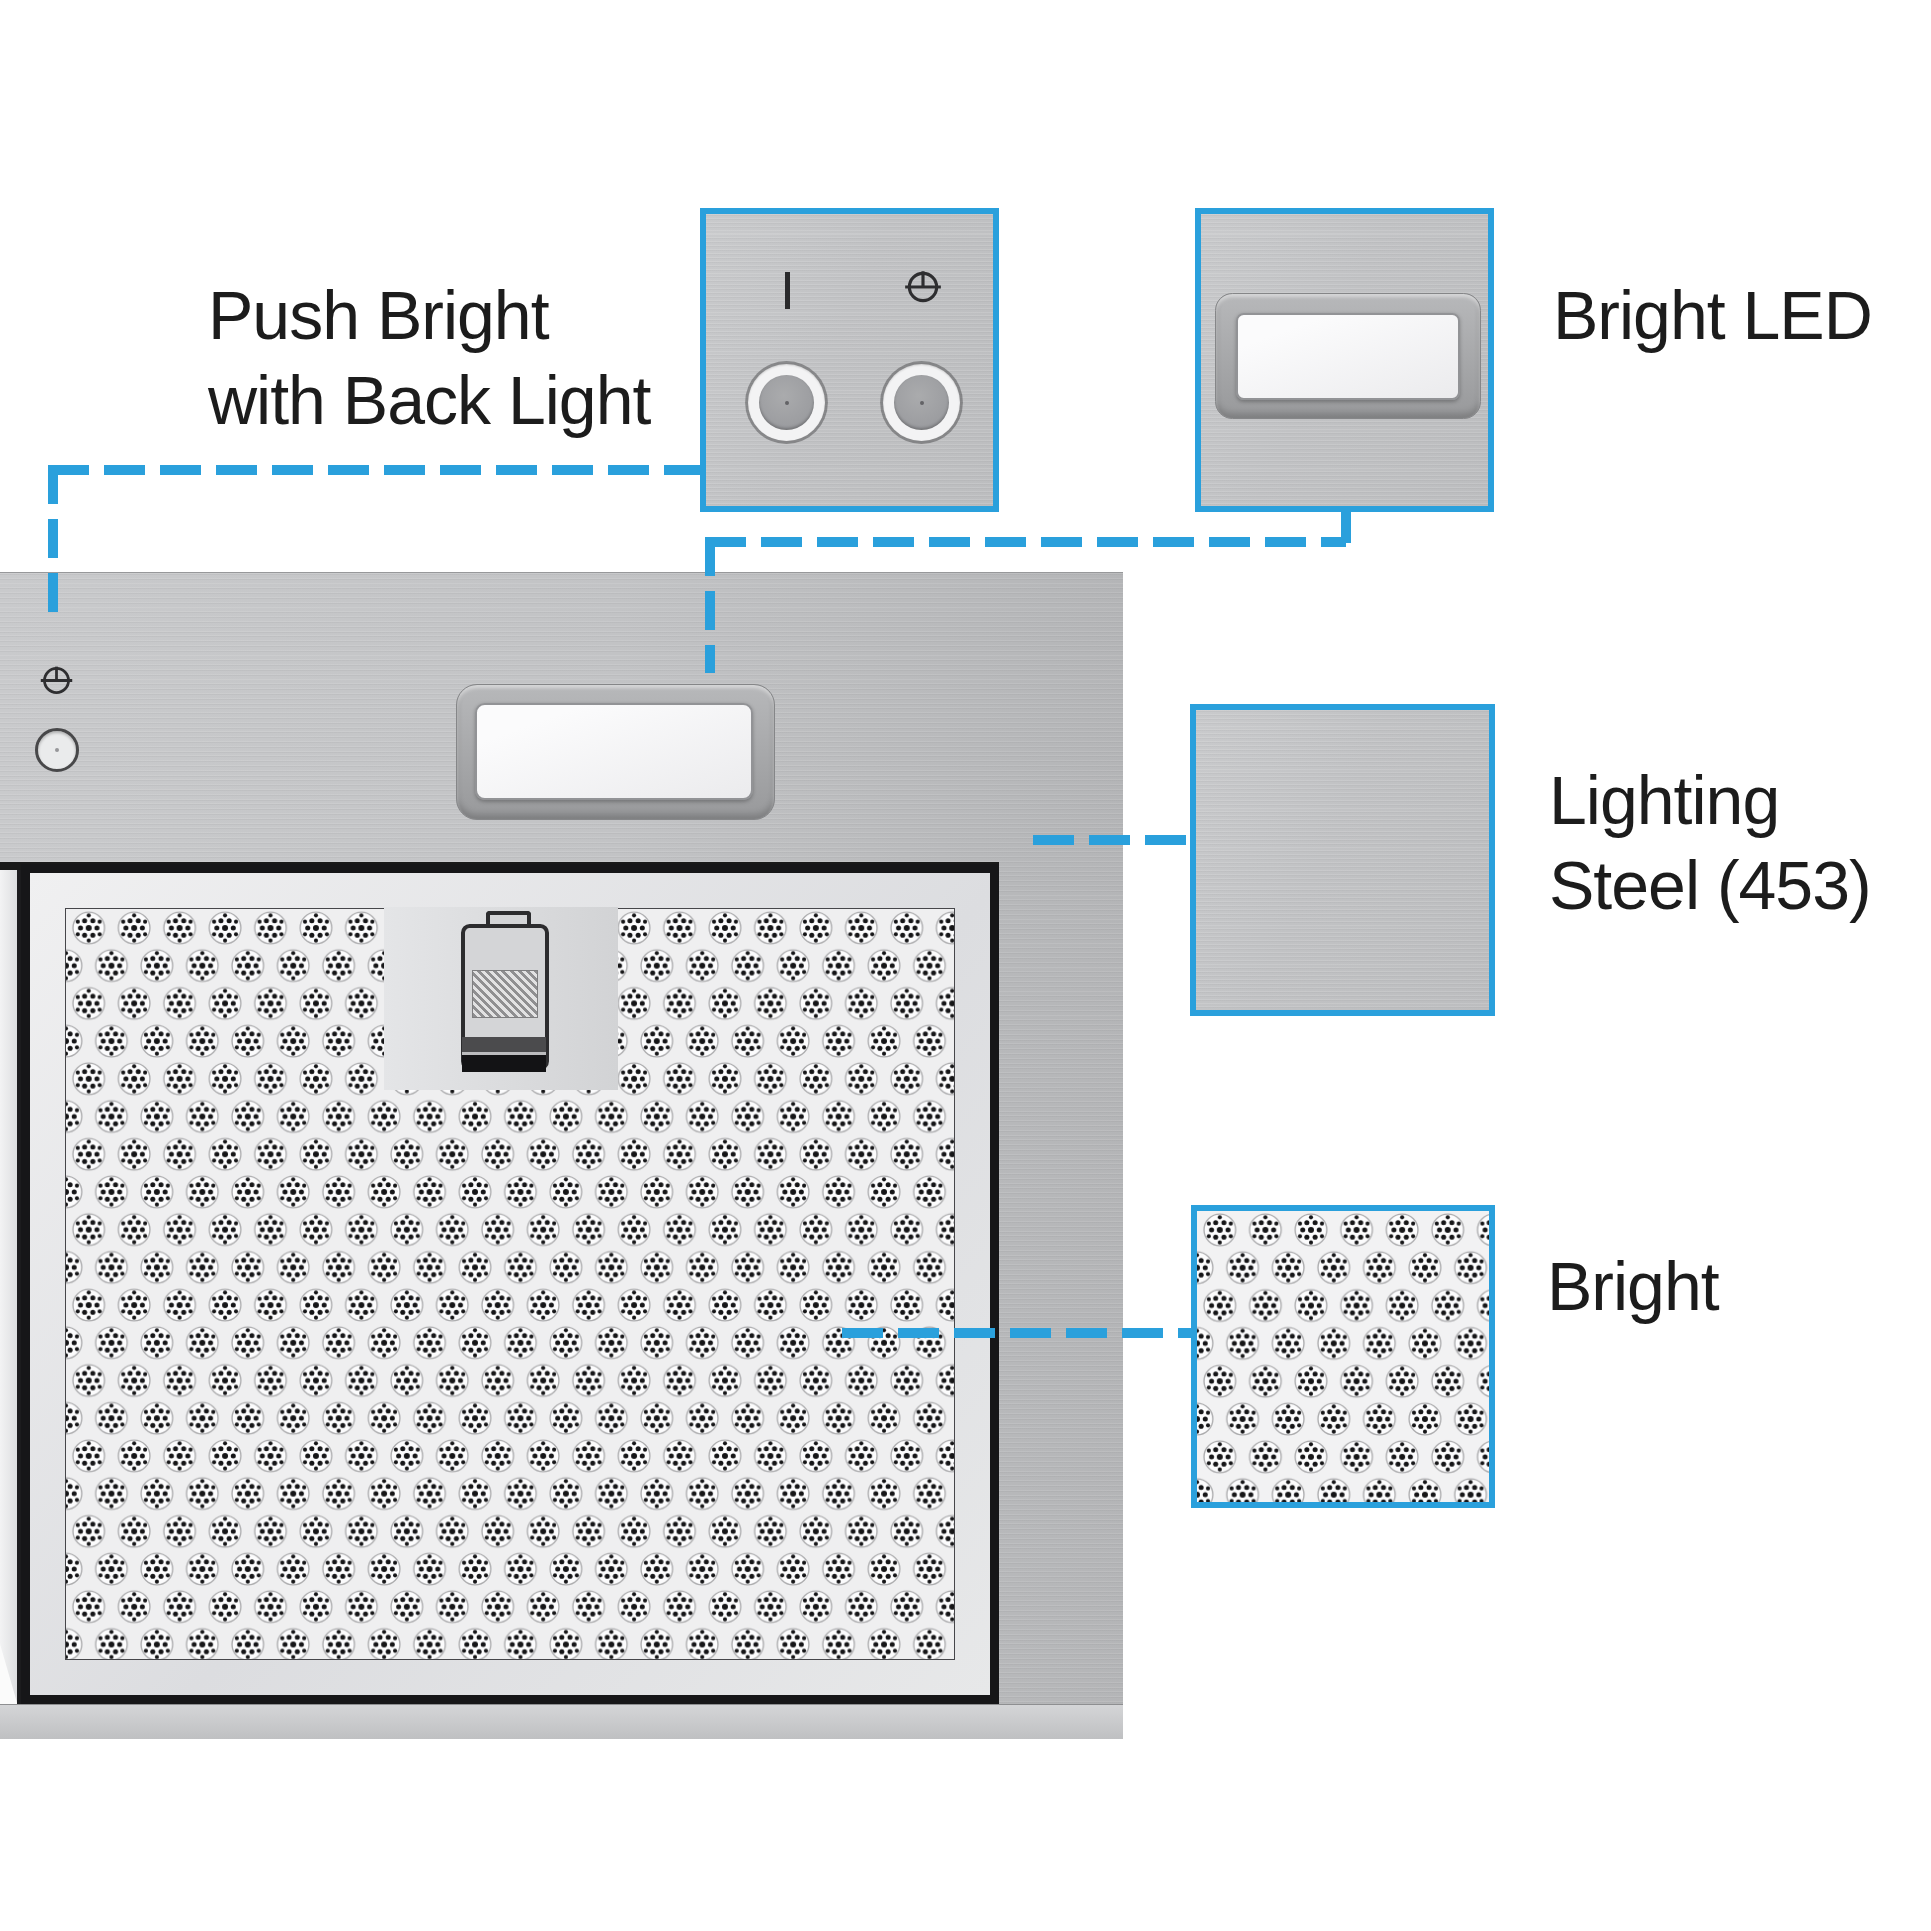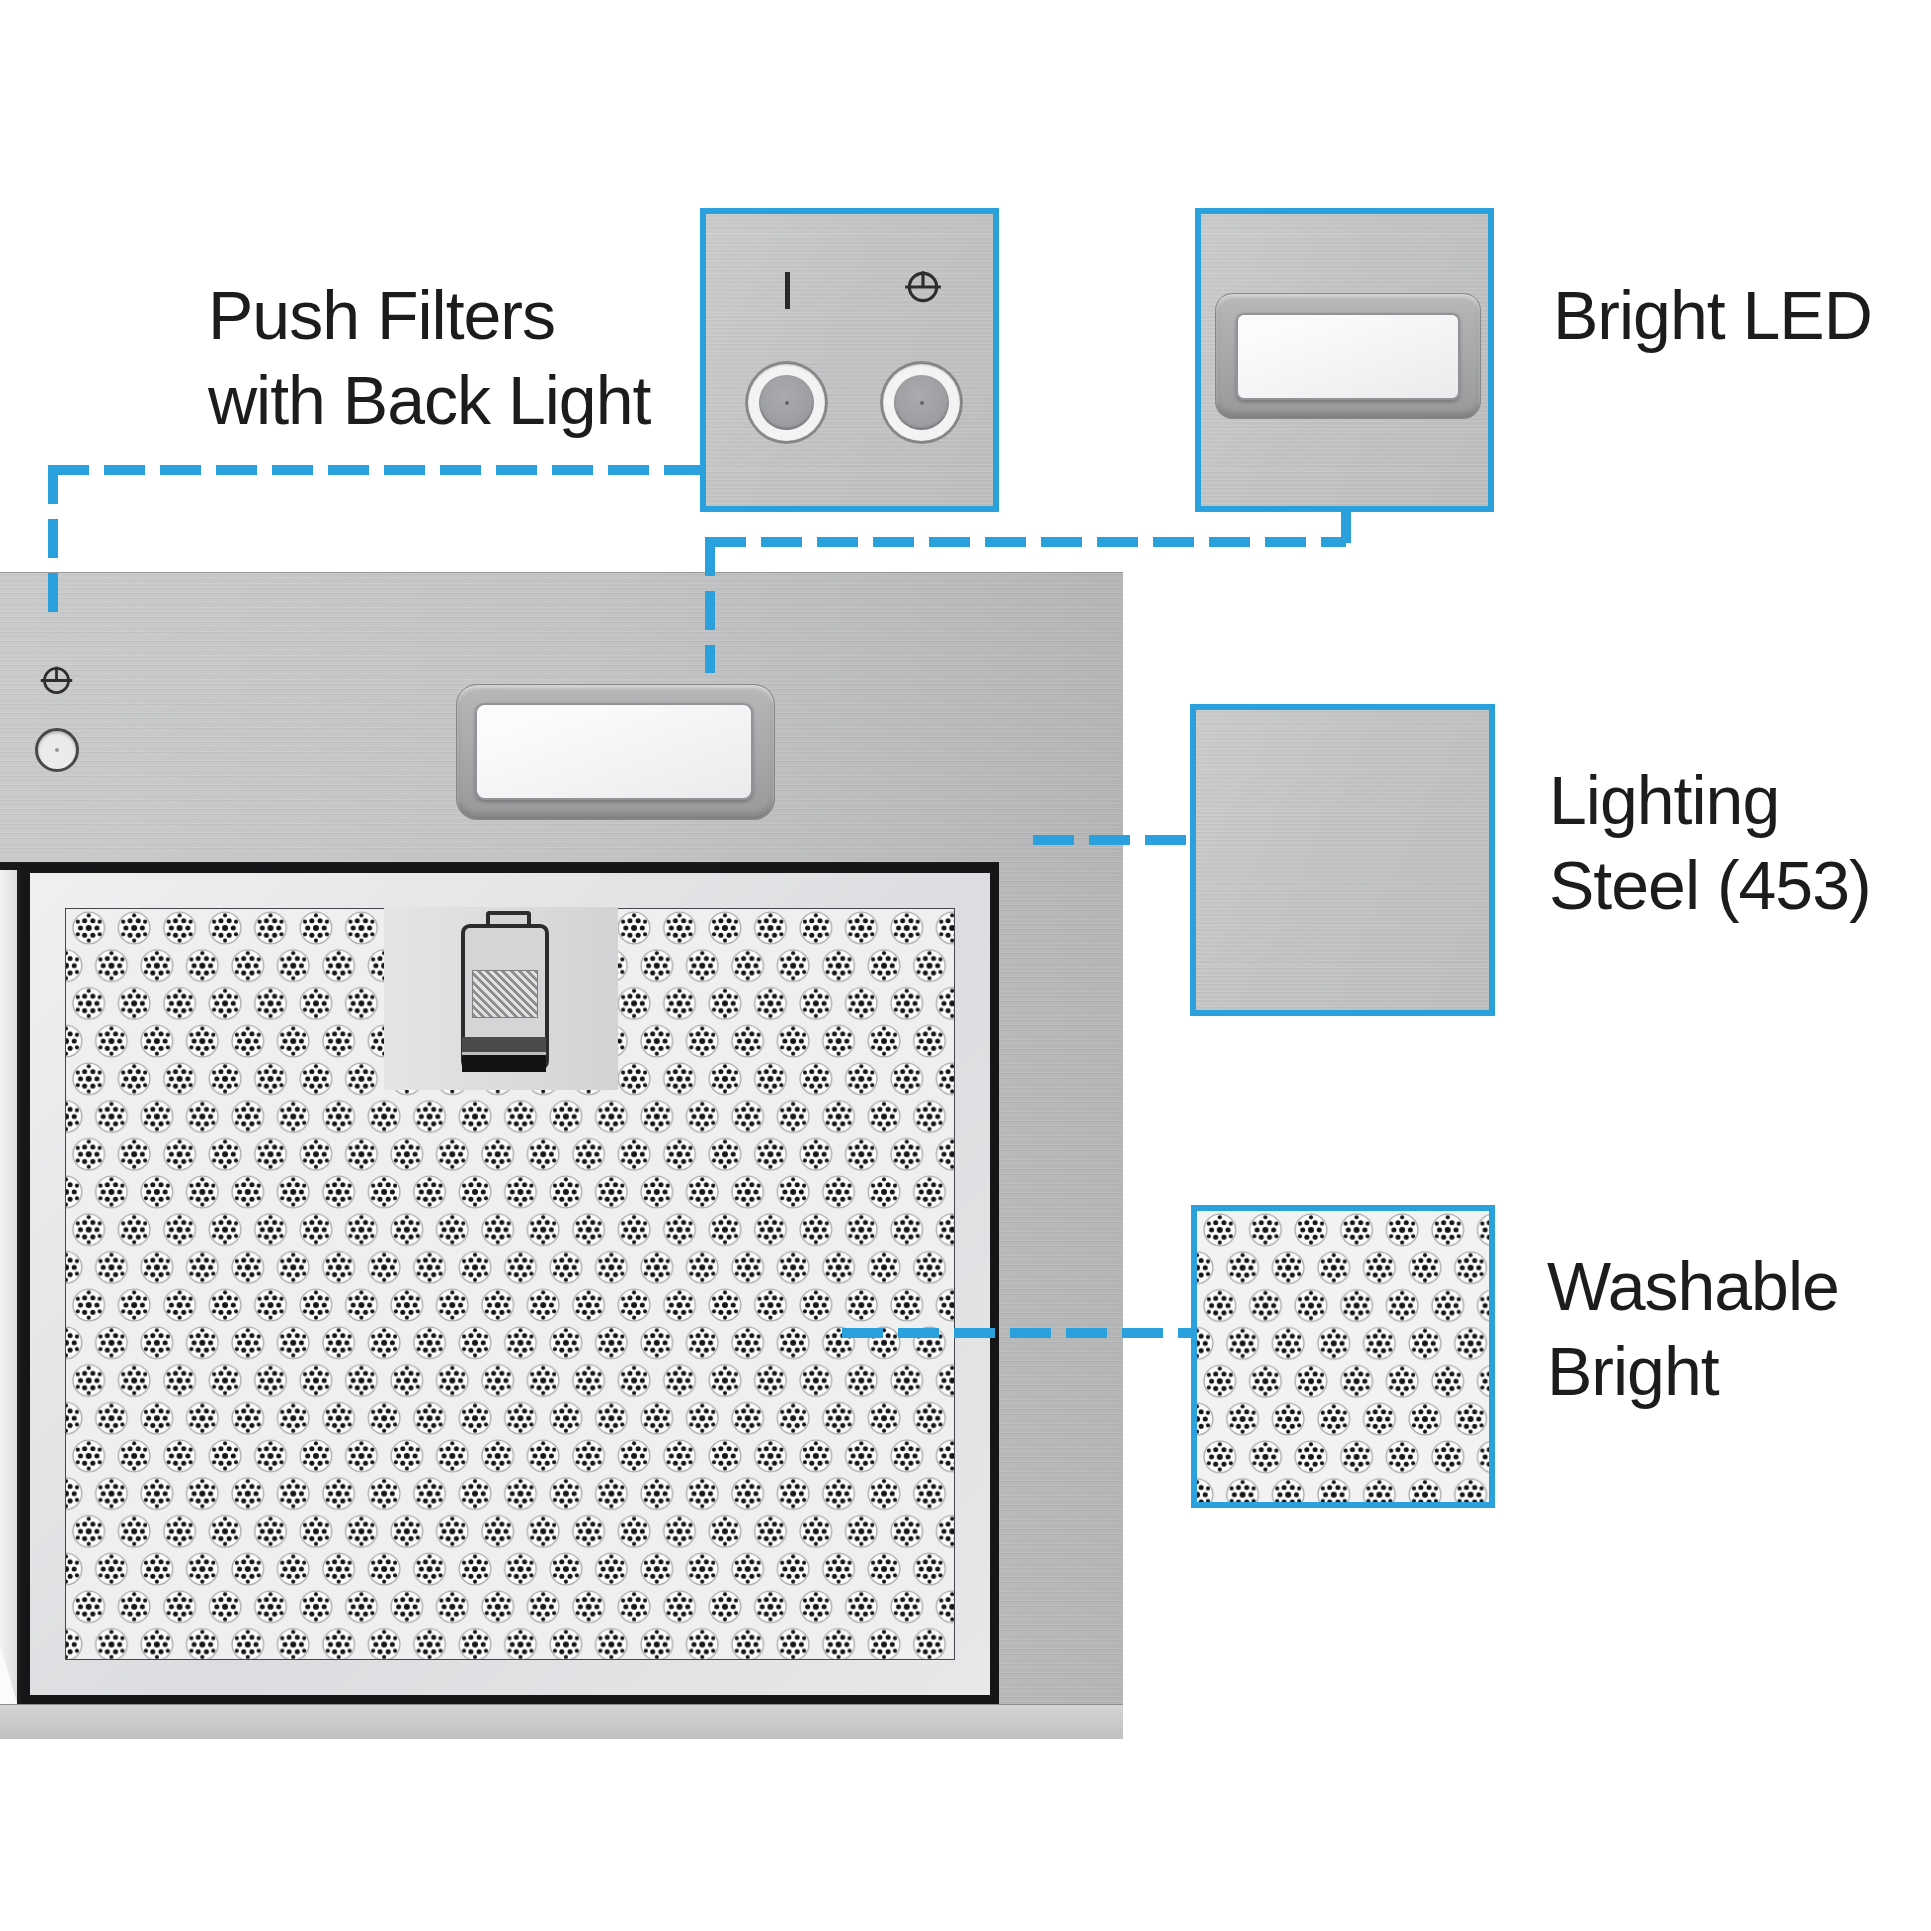--- a/index.html
+++ b/index.html
@@ -170,32 +170,31 @@
   <div class="dv" style="left:48px;top:465px;height:162px"></div>
 
   <div class="sv" style="left:1341px;top:509px;height:34px"></div>
   <div class="dh" style="left:705px;top:537px;width:641px"></div>
   <div class="dv" style="left:705px;top:537px;height:136px"></div>
 
   <div class="dh" style="left:1033px;top:835px;width:157px"></div>
   <div class="dh" style="left:842px;top:1328px;width:351px"></div>
 
   <div class="feature-text" style="left:208px;top:273px;width:521px">
-    <span>Push Filters</span>
+    <span>Push Bright</span>
     <span>with Back Light</span>
   </div>
 
   <div class="feature-text" style="left:1553px;top:273px;width:378px">
     <span>Bright LED</span>
   </div>
 
   <div class="feature-text" style="left:1549px;top:758px;width:382px">
     <span>Lighting</span>
     <span>Steel (453)</span>
   </div>
 
   <div class="feature-text" style="left:1547px;top:1244px;width:384px">
-    <span>Washable</span>
     <span>Bright</span>
   </div>
 
 </div>
 
 
 </body></html>

